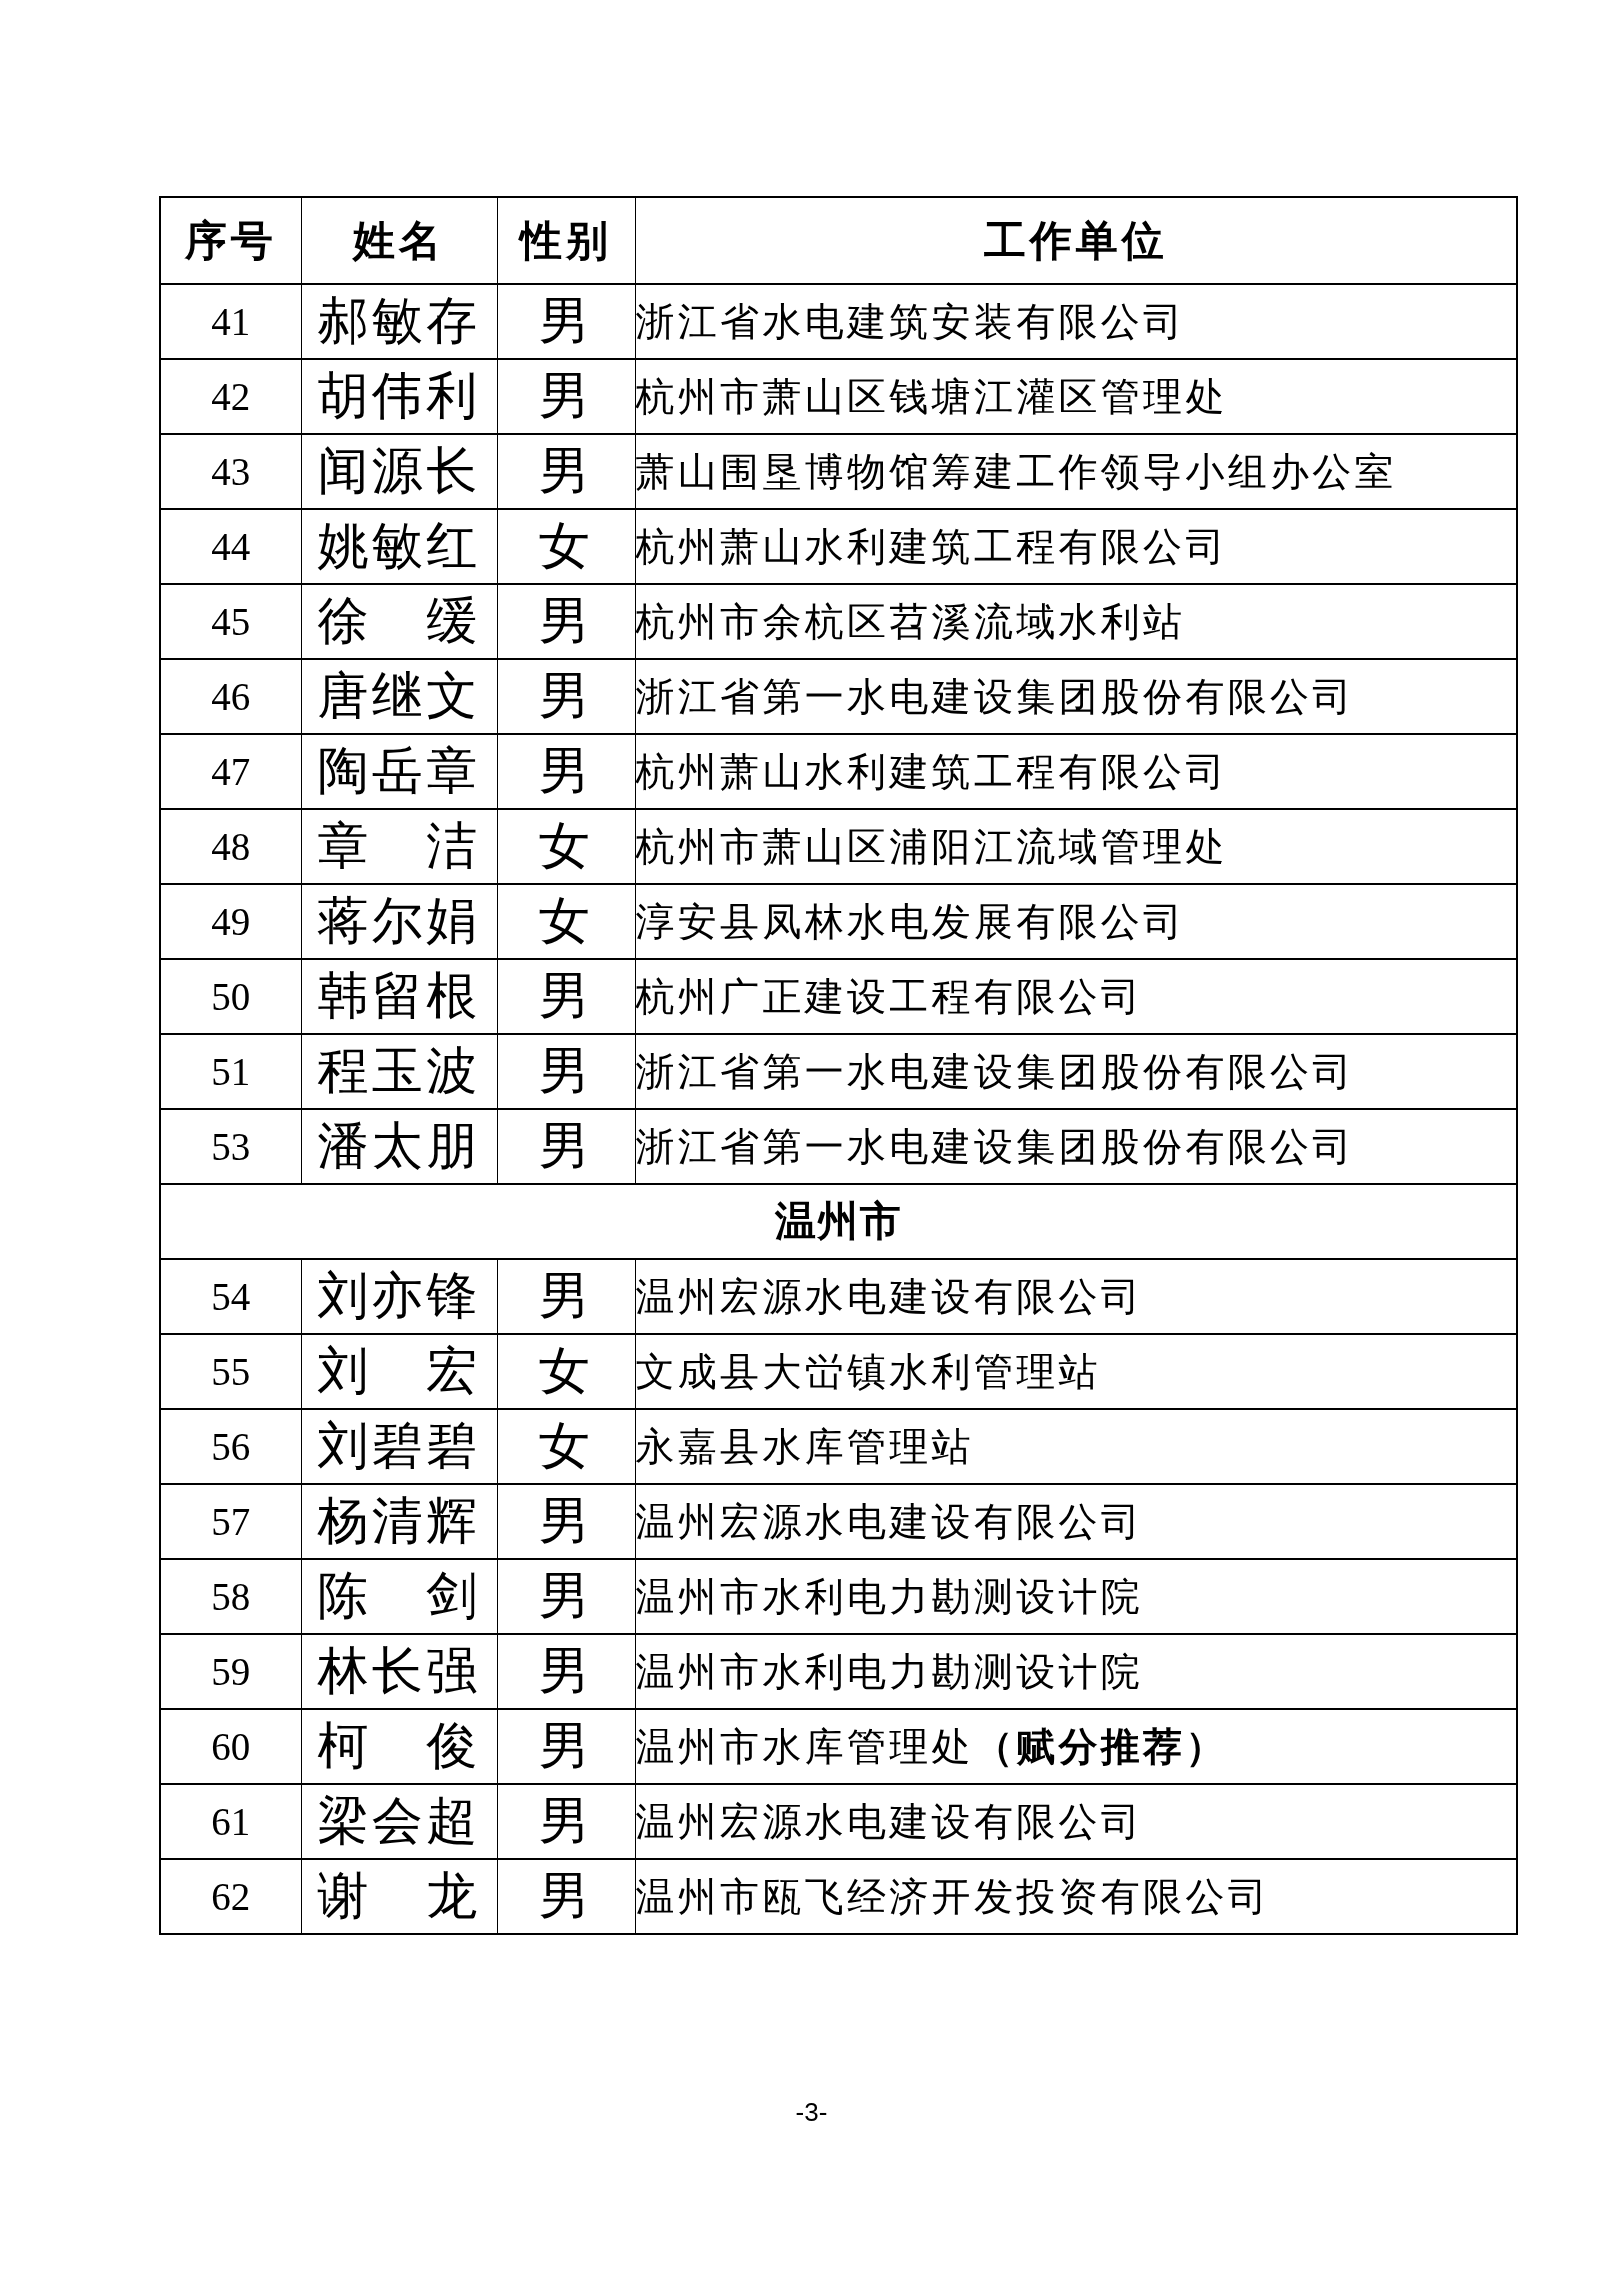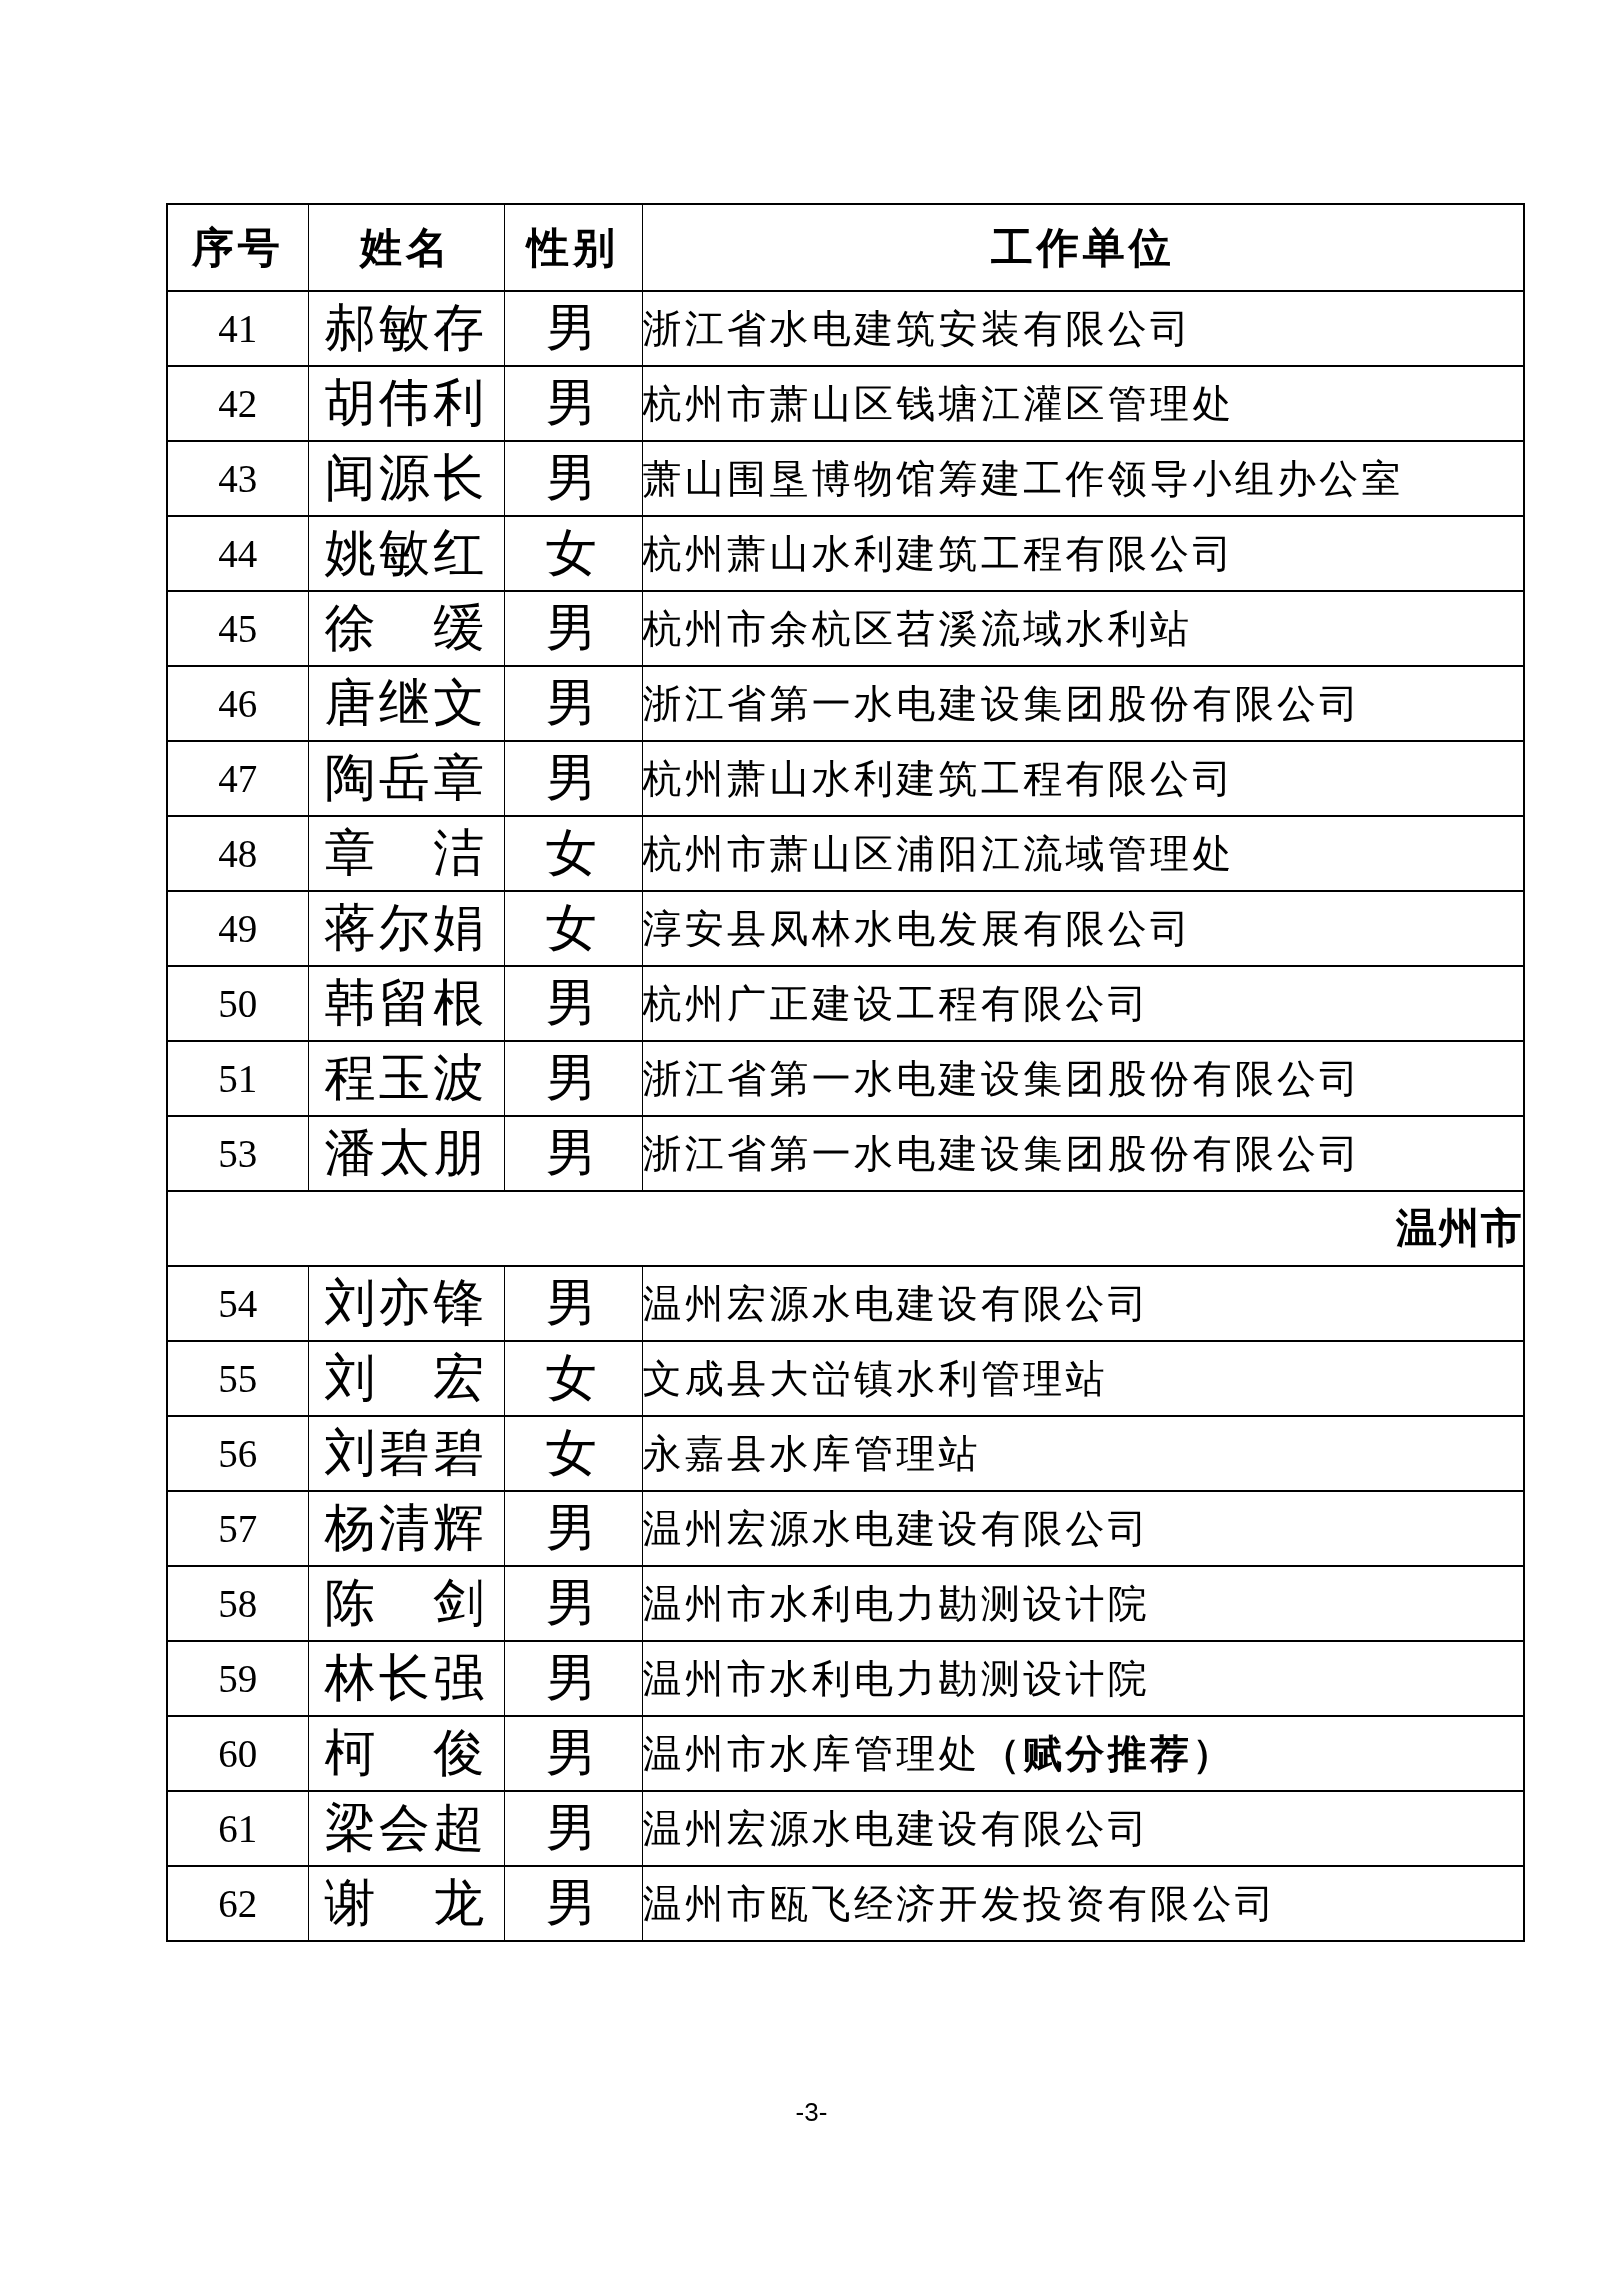--- a/index.html
+++ b/index.html
@@ -11,26 +11,25 @@
     position: relative;
     width: 1623px;
     height: 2295px;
     background: #ffffff;
     overflow: hidden;
     font-family: "Liberation Serif", "DejaVu Serif", serif;
     color: #000000;
   }
   table.roster {
     position: absolute;
-    left: 166px;
+    left: 159px;
     top: 196px;
     width: 1357px;
     border-collapse: collapse;
     table-layout: fixed;
-    margin-top: 7px;
   }
   table.roster, table.roster th, table.roster td {
     border: 1.3px solid #000000;
   }
   table.roster {
     border-width: 2.6px;
   }
   table.roster th, table.roster td {
     border-top-width: 2px;
     border-bottom-width: 2px;
@@ -64,21 +63,21 @@
     letter-spacing: 3.3px;
     text-align: left;
     vertical-align: middle;
     padding-left: 18.3px;
   }
   td.c-section {
     font-family: Liberation Serif, serif;
     font-weight: 700;
     font-size: 41px;
     letter-spacing: 1.3px;
-    text-align: right;
+    text-align: center;
     vertical-align: middle;
     padding-left: 11.8px;
   }
   .bold-note {
     font-family: "Liberation Sans", "DejaVu Sans", sans-serif;
     font-weight: 700;
   }
   .footer {
     position: absolute;
     left: 0;

